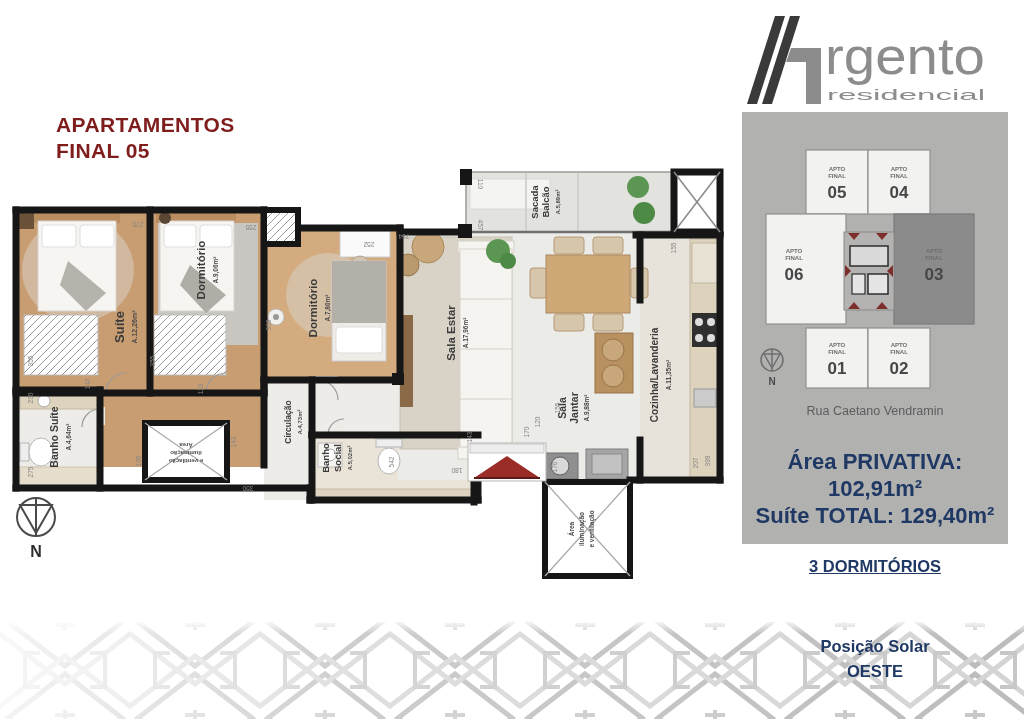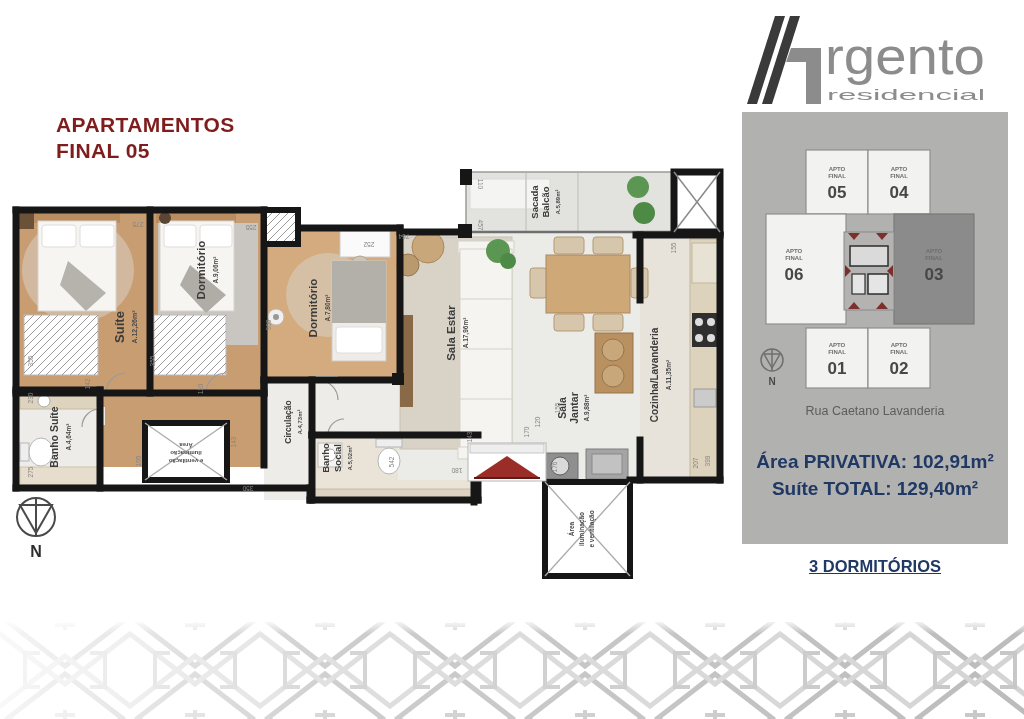--- a/index.html
+++ b/index.html
@@ -9,21 +9,21 @@
   #title{position:absolute;left:56px;top:112px;color:#7f1d1d;font-weight:bold;
          font-size:21px;line-height:26px;letter-spacing:.4px;z-index:3;}
   
   #logo{position:absolute;left:739px;top:10px;width:252px;height:98px;z-index:3;}
   
   #sidebar{position:absolute;left:742px;top:112px;width:266px;height:432px;
            background:#b1b1b0;z-index:2;}
   #sidebar .txt{position:absolute;width:100%;text-align:center;color:#1f3864;font-weight:bold;}
   #street{position:absolute;top:292px;width:100%;text-align:center;color:#5d5d5d;
           font-size:12.5px;font-weight:normal;}
-  #area-block{top:336px;font-size:19px;line-height:27px;}
+  #area-block{top:336px;font-size:22px;line-height:27px;}
   #dorm-block{top:442px;font-size:16.5px;line-height:25px;text-decoration:underline;}
   #solar-block{top:522px;font-size:16.5px;line-height:25px;}
   #keyplan-svg{position:absolute;left:14px;top:34px;}
   
   #plan-svg{position:absolute;left:8px;top:165px;z-index:2;}
   
   #pattern{position:absolute;left:0;top:622px;z-index:1;}
   text{font-family:"Liberation Sans",sans-serif;}
   .roomname{fill:#3b3b3b;font-weight:bold;}
   .roomarea{fill:#4a4a4a;font-weight:bold;}
@@ -134,28 +134,32 @@
       </g>
 
       <g stroke="#6f6f6f" stroke-width="1.5" fill="none">
         <circle cx="16" cy="214" r="11"></circle>
         <polygon points="8,208 24,208 16,222"></polygon>
         <line x1="16" y1="203" x2="16" y2="225"></line>
       </g>
       <text x="16" y="239" font-size="10" font-weight="bold" fill="#4a4a4a" text-anchor="middle">N</text>
     </svg>
 
-    <div id="street">Rua Caetano Lavanderia</div>
+    <div id="street">Rua Caetano Vendramin</div>
 
     <div class="txt" id="area-block">
       <div>Área PRIVATIVA: 102,91m²</div>
       <div>Suíte TOTAL: 129,40m²</div>
     </div>
     <div class="txt" id="dorm-block">
       <div>3 DORMITÓRIOS</div>
+    </div>
+    <div class="txt" id="solar-block">
+      <div>Posição Solar</div>
+      <div>OESTE</div>
     </div>
   </div>
 
   <svg id="plan-svg" width="720" height="460" viewBox="0 0 720 460">
     <defs>
       <pattern id="hatch" width="8" height="8" patternUnits="userSpaceOnUse">
         <path d="M0,8 L8,0" stroke="#9a9a9a" stroke-width="1"></path>
       </pattern>
     </defs>
 

